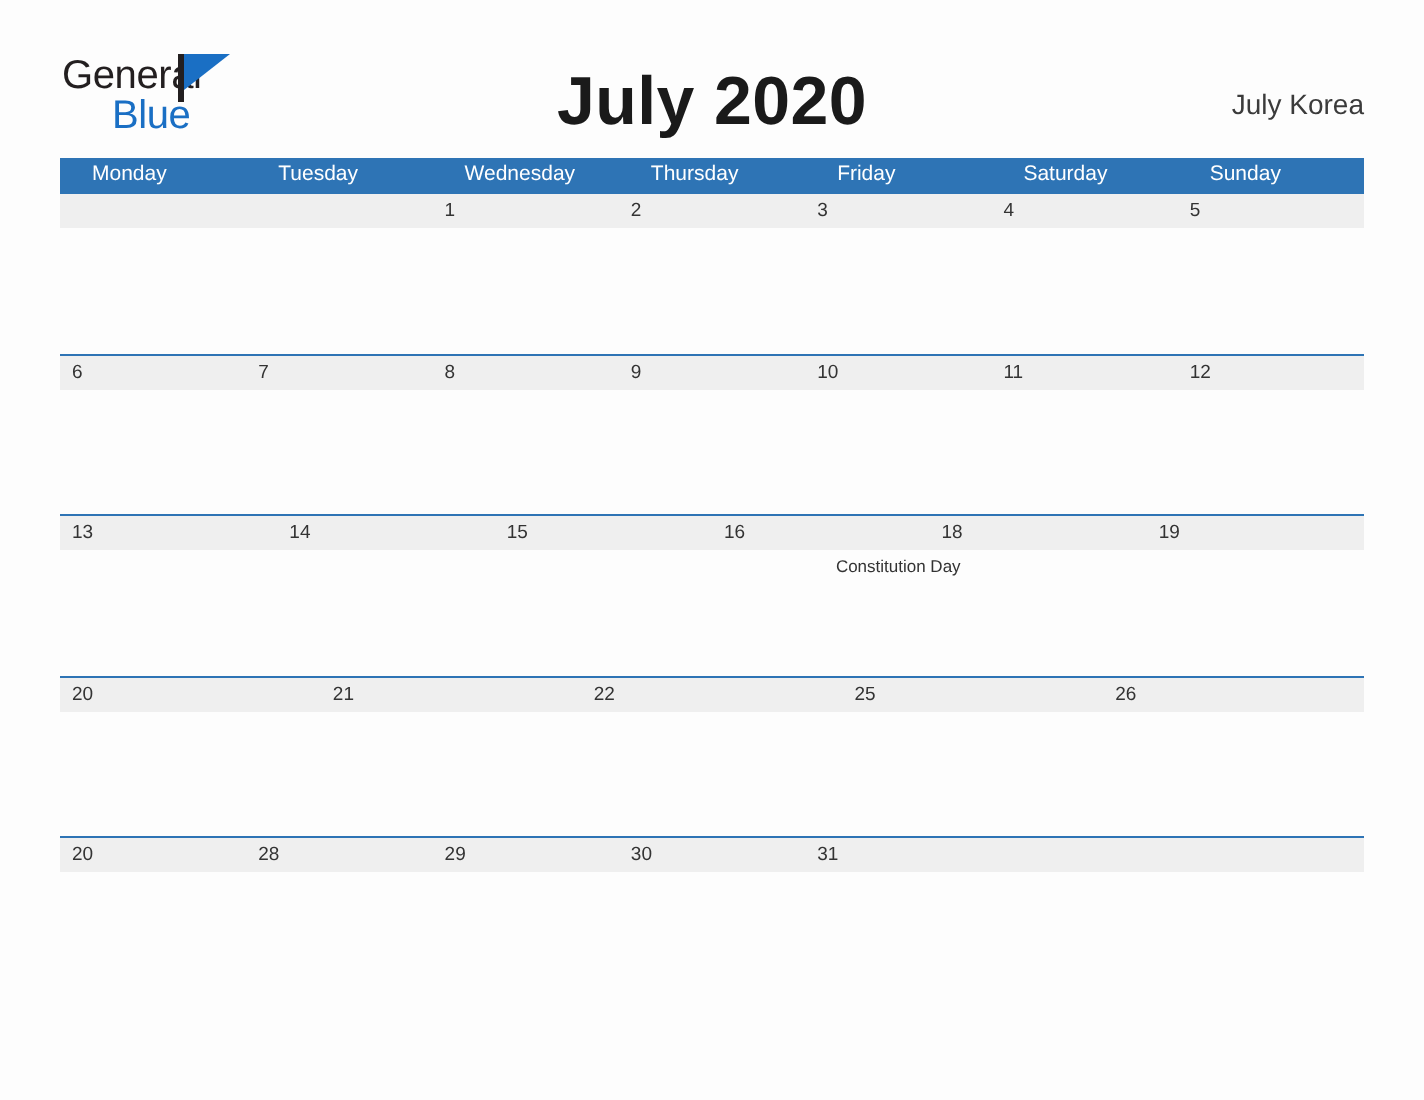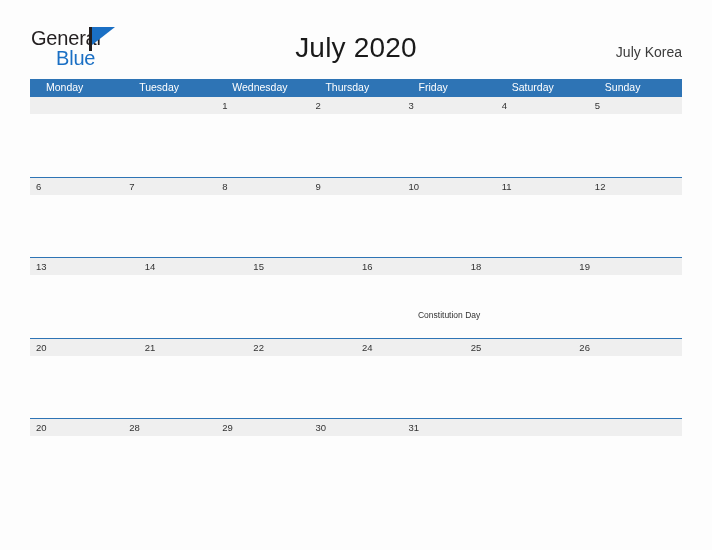--- a/index.html
+++ b/index.html
@@ -82,23 +82,23 @@
     border-right: 23px solid transparent;
   }
 
   
   .month-title {
     position: absolute;
     left: 0;
     top: 32px;
     width: 712px;
     text-align: center;
-    font-size: 28px;
+    font-size: 34px;
     color: #1a1a1a;
-    font-weight: normal;
+    font-weight: bold;
     letter-spacing: 0.2px;
   }
 
   
   .country {
     position: absolute;
     right: 30px;
     top: 44px;
     font-size: 14px;
     color: #3b3b3b;
@@ -156,21 +156,20 @@
     line-height: 17px;
     padding-left: 6px;
     display: block;
     white-space: nowrap;
   }
   .body-strip {
     display: flex;
     width: 652px;
     height: 50px;
     background: transparent;
-    margin-top: 32px;
   }
   .event-cell {
     flex: 1 1 0;
     box-sizing: border-box;
     padding: 3px 3px 0 3px;
     text-align: center;
   }
   .event-label {
     font-size: 8.5px;
     color: #333333;
@@ -360,23 +359,20 @@
         <div class="day-cell">
             <span class="day-num">20</span>
           </div>
         <div class="day-cell">
             <span class="day-num">21</span>
           </div>
         <div class="day-cell">
             <span class="day-num">22</span>
           </div>
         <div class="day-cell">
-            <span class="day-num">24</span>
-          </div>
-        <div class="day-cell">
             <span class="day-num">25</span>
           </div>
         <div class="day-cell">
             <span class="day-num">26</span>
           </div>
       </div>
       <div class="body-strip">
         <div class="event-cell">
             <span class="event-label"></span>
           </div>

